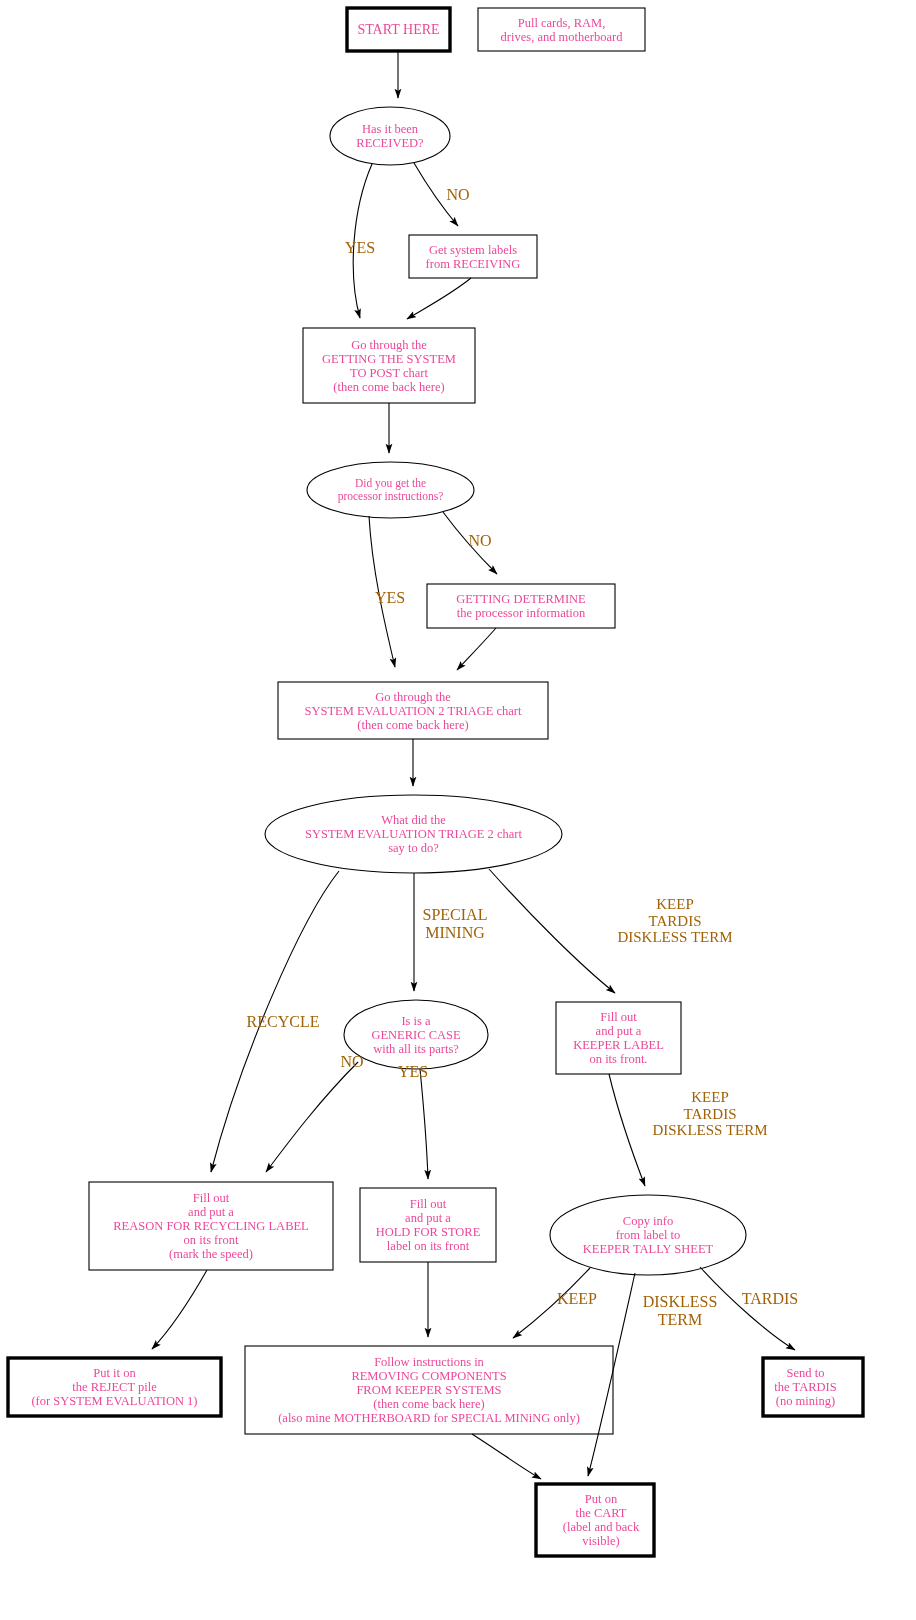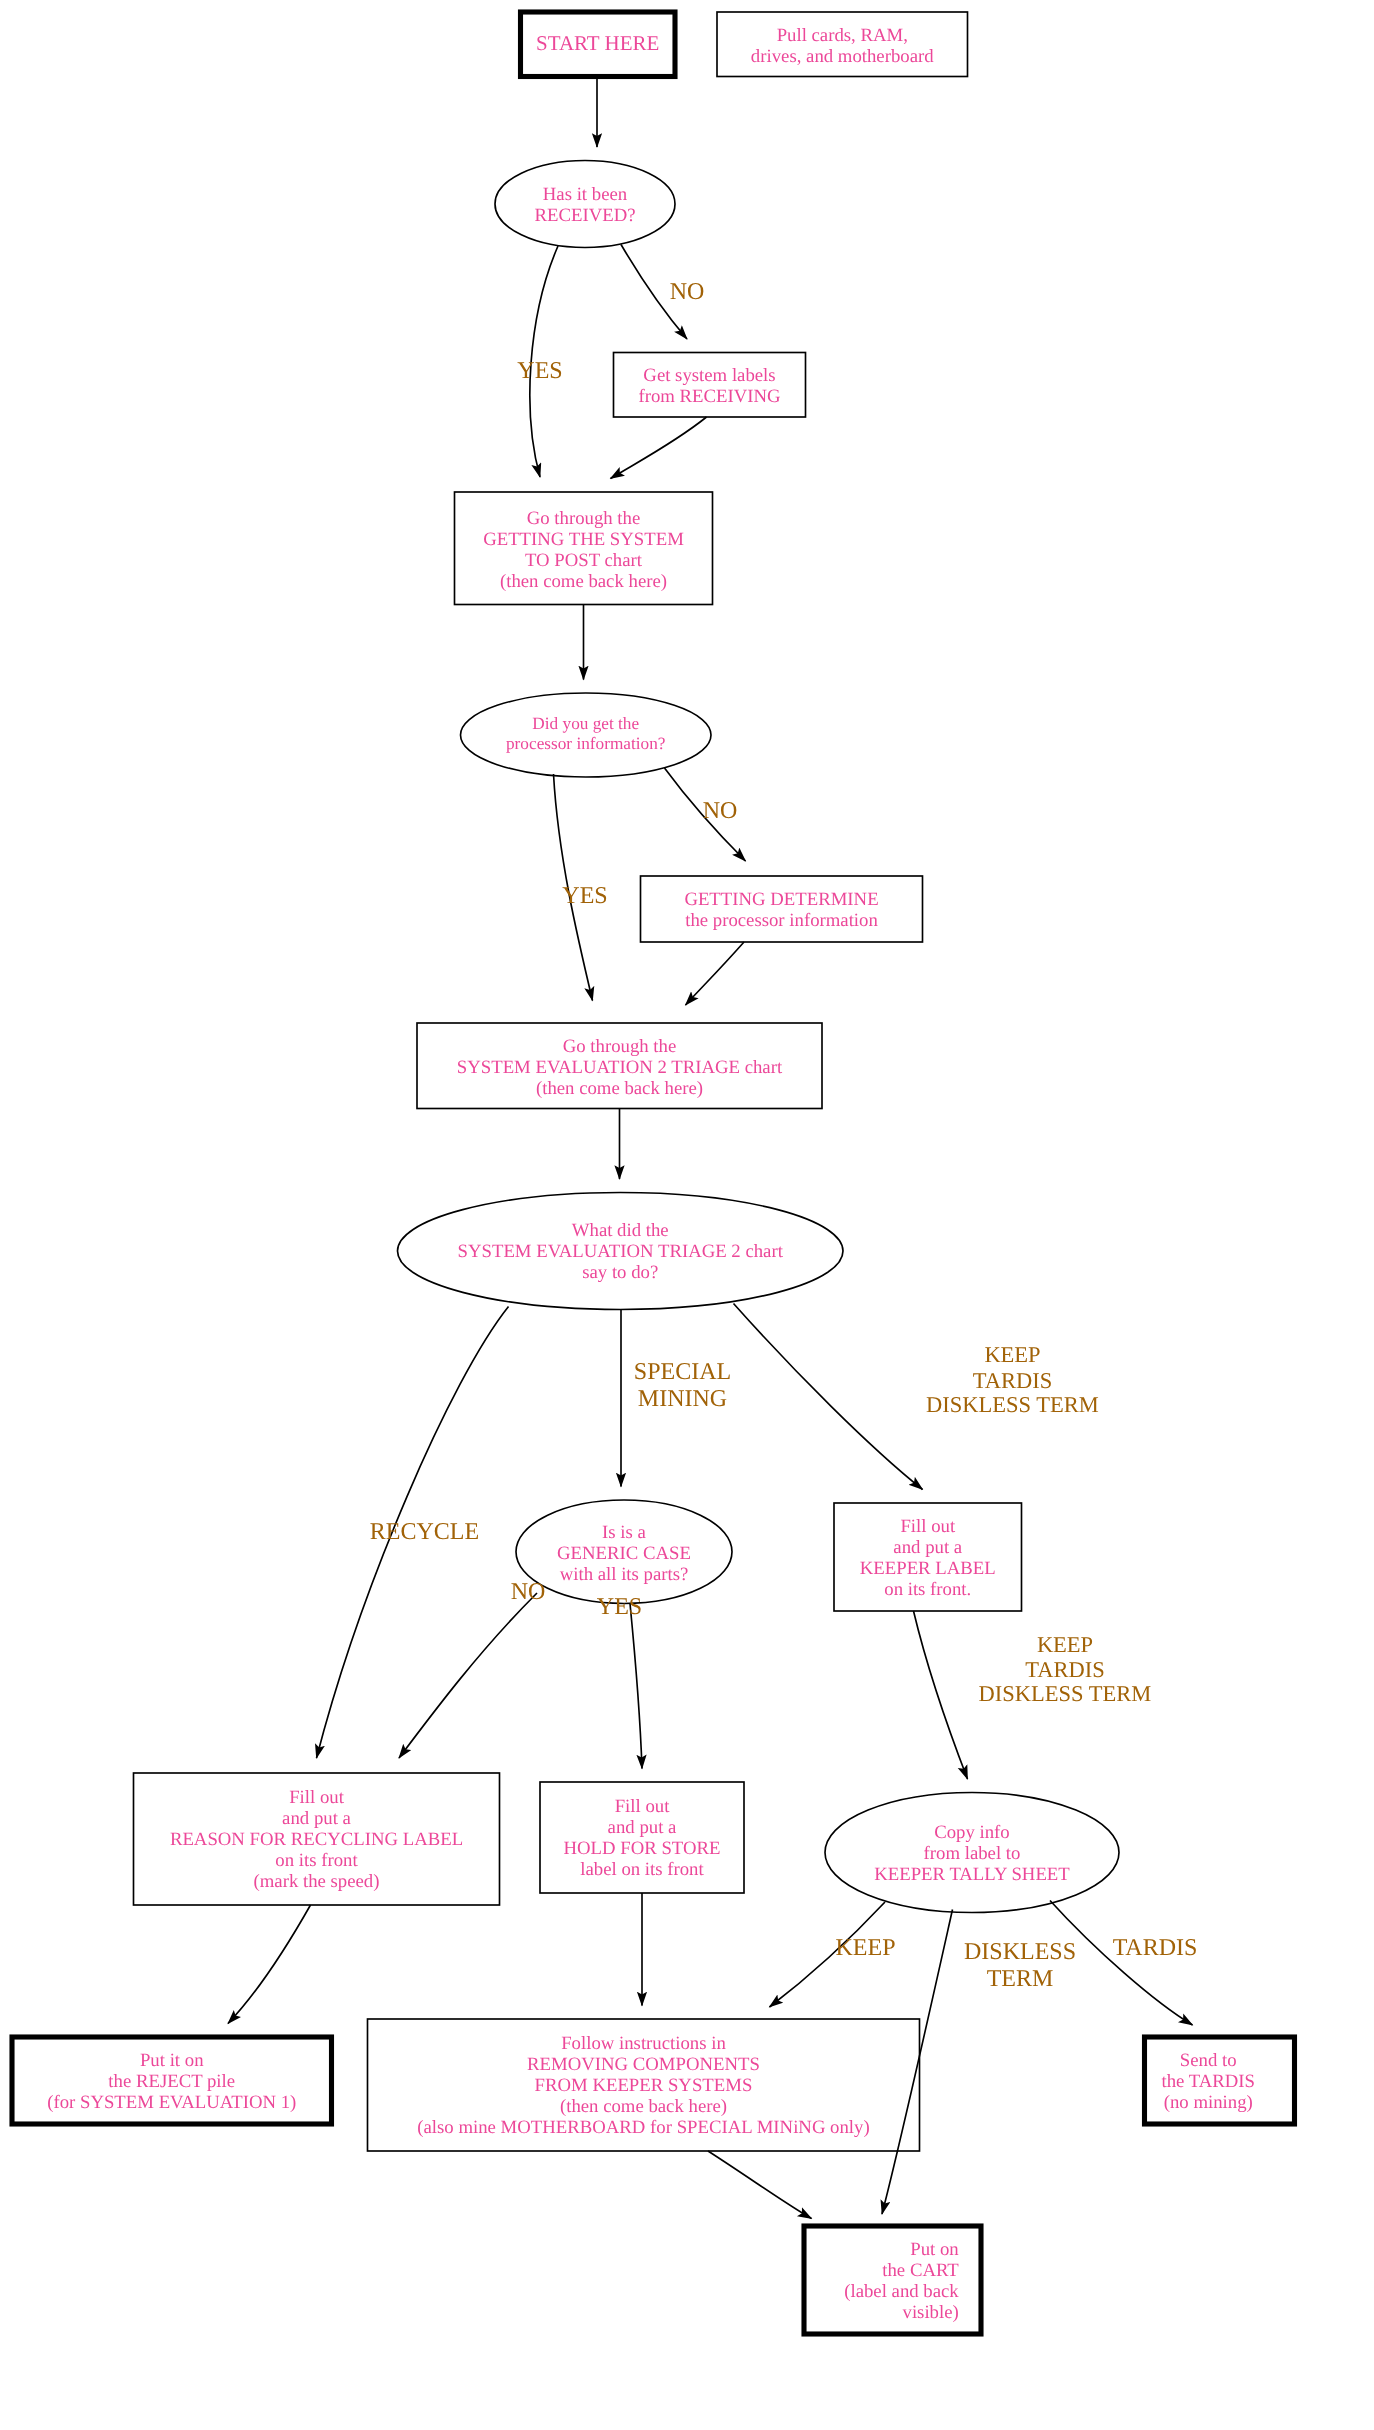--- a/index.html
+++ b/index.html
@@ -76,21 +76,21 @@
 drives, and motherboard</div>
       <div class="nodetext" style="left: 330px; top: 107px; width: 120px; height: 58px; font-size: 12.5px; display: flex; align-items: center; justify-content: center;">Has it been
 RECEIVED?</div>
       <div class="nodetext" style="left: 409px; top: 235px; width: 128px; height: 43px; font-size: 12.5px; display: flex; align-items: center; justify-content: center;">Get system labels
 from RECEIVING</div>
       <div class="nodetext" style="left: 303px; top: 328px; width: 172px; height: 75px; font-size: 12.5px; display: flex; align-items: center; justify-content: center;">Go through the
 GETTING THE SYSTEM
 TO POST chart
 (then come back here)</div>
       <div class="nodetext" style="left: 307px; top: 462px; width: 167px; height: 56px; font-size: 11.5px; display: flex; align-items: center; justify-content: center;">Did you get the
-processor information?</div>
+processor instructions?</div>
       <div class="nodetext" style="left: 427px; top: 584px; width: 188px; height: 44px; font-size: 12.5px; display: flex; align-items: center; justify-content: center;">GETTING DETERMINE
 the processor information</div>
       <div class="nodetext" style="left: 278px; top: 682px; width: 270px; height: 57px; font-size: 12.5px; display: flex; align-items: center; justify-content: center;">Go through the
 SYSTEM EVALUATION 2 TRIAGE chart
 (then come back here)</div>
       <div class="nodetext" style="left: 265px; top: 795px; width: 297px; height: 78px; font-size: 12.5px; display: flex; align-items: center; justify-content: center;">What did the
 SYSTEM EVALUATION TRIAGE 2 chart
 say to do?</div>
       <div class="nodetext" style="left: 344px; top: 1000px; width: 144px; height: 69px; font-size: 12.5px; display: flex; align-items: center; justify-content: center;">Is is a
 GENERIC CASE
@@ -115,21 +115,21 @@
 the REJECT pile
 (for SYSTEM EVALUATION 1)</div>
       <div class="nodetext" style="left: 245px; top: 1346px; width: 368px; height: 88px; font-size: 12.5px; display: flex; align-items: center; justify-content: center;">Follow instructions in
 REMOVING COMPONENTS
 FROM KEEPER SYSTEMS
 (then come back here)
 (also mine MOTHERBOARD for SPECIAL MINiNG only)</div>
       <div class="nodetext" style="left: 763px; top: 1358px; width: 85px; height: 58px; font-size: 12.5px; display: flex; align-items: center; justify-content: center;">Send to
 the TARDIS
 (no mining)</div>
-      <div class="nodetext" style="left: 536px; top: 1484px; width: 130px; height: 72px; font-size: 12.5px; display: flex; align-items: center; justify-content: center; text-align: right;">Put on
+      <div class="nodetext" style="left: 536px; top: 1484px; width: 130px; height: 72px; font-size: 12.5px; display: flex; align-items: center; justify-content: center;">Put on
 the CART
 (label and back
 visible)</div>
     </div>
   <div id="elabels">
       <div class="edgelabel" style="left: 428px; top: 186px; width: 60px; font-size: 16px;">NO</div>
       <div class="edgelabel" style="left: 330px; top: 239px; width: 60px; font-size: 16px;">YES</div>
       <div class="edgelabel" style="left: 450px; top: 532px; width: 60px; font-size: 16px;">NO</div>
       <div class="edgelabel" style="left: 360px; top: 589px; width: 60px; font-size: 16px;">YES</div>
       <div class="edgelabel" style="left: 385px; top: 906px; width: 140px; font-size: 16px;">SPECIAL

